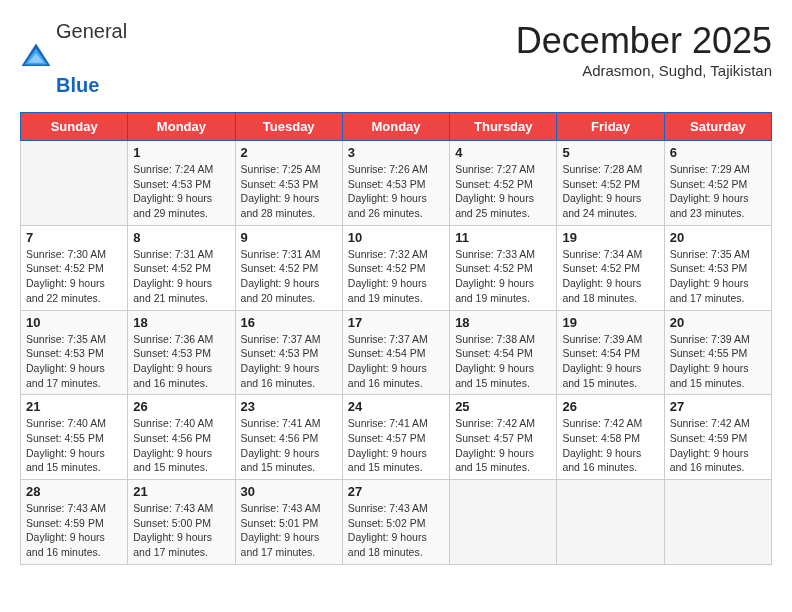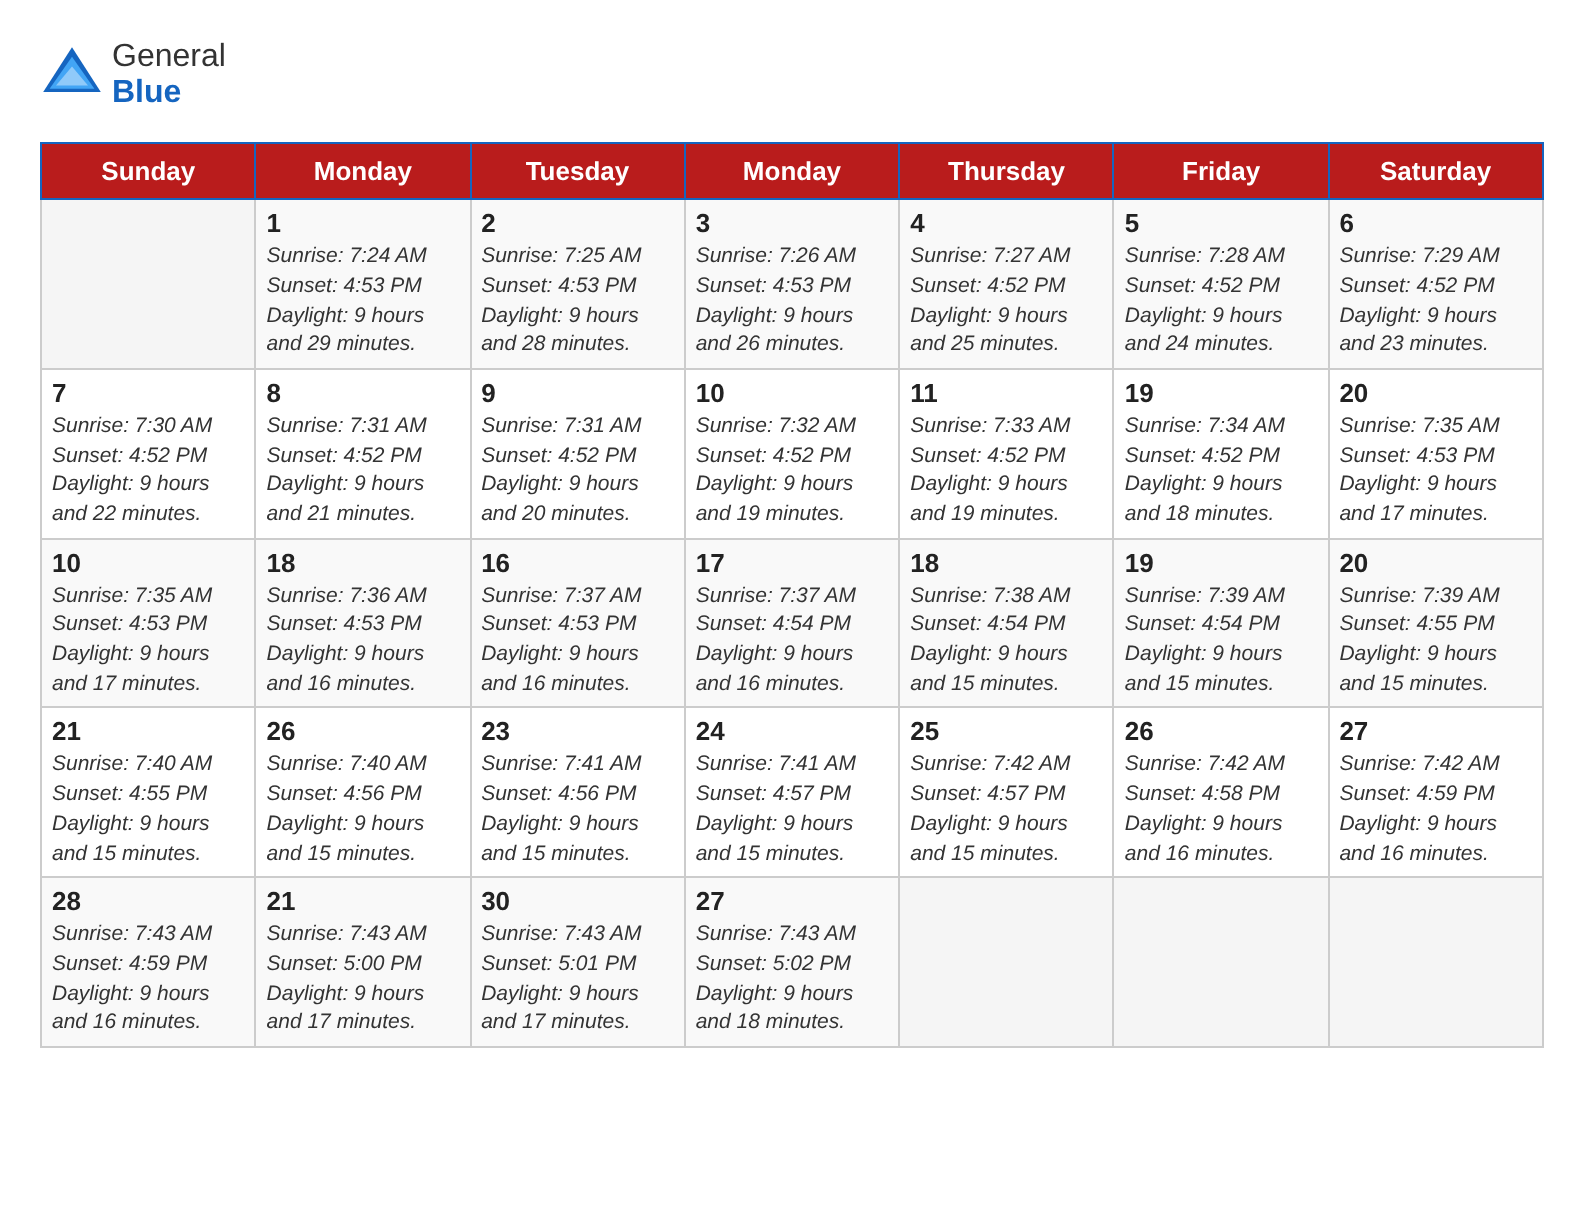--- a/index.html
+++ b/index.html
@@ -15,25 +15,25 @@
       justify-content: space-between;
       align-items: flex-start;
       margin-bottom: 16px;
     }
     .logo {
       display: flex;
       align-items: center;
       gap: 4px;
     }
     .logo-text {
-      font-size: 16px;
+      font-size: 20px;
       line-height: 1.1;
     }
     .logo-general { color: #333; font-weight: normal; }
-    .logo-blue { color: #1565c0; font-weight: bold; }
+    .logo-blue { color: #1565c0; font-weight: bold; margin-top: 32px; }
     .logo-icon {
       width: 32px;
       height: 32px;
     }
     .title-block {
       text-align: right;
     }
     .month-title {
       font-size: 36px;
       font-weight: normal;
@@ -42,21 +42,21 @@
     .subtitle {
       font-size: 15px;
       color: #333;
     }
     .calendar {
       width: 100%;
       border-collapse: collapse;
       border: 1px solid #ccc;
     }
     .calendar thead tr th {
-      background-color: #b91c1c;
+      background-color: #ef4444;
       color: #fff;
       text-align: center;
       padding: 6px 4px;
       font-size: 13px;
       font-weight: bold;
       border: 1px solid #1565c0;
     }
     .calendar tbody tr td {
       vertical-align: top;
       border: 1px solid #ccc;
@@ -77,41 +77,44 @@
       font-size: 13px;
       font-weight: bold;
       color: #222;
       display: block;
       margin-bottom: 2px;
     }
     .day-info {
       font-size: 10.5px;
       color: #333;
       line-height: 1.4;
-      font-style: italic;
     }
     td.empty {
       background: #f5f5f5 !important;
     }
   </style>
 </head>
 <body>
 
 <div class="header">
   <div class="logo">
     <svg class="logo-icon" viewBox="0 0 40 40">
       <polygon points="20,2 38,30 2,30" fill="#1565c0"></polygon>
       <polygon points="20,8 34,28 6,28" fill="#42a5f5"></polygon>
       <polygon points="20,14 30,26 10,26" fill="#90caf9"></polygon>
     </svg>
     <div class="logo-text">
       <div class="logo-general">General</div>
       <div class="logo-blue">Blue</div>
     </div>
   </div>
+  <div class="title-block">
+    <div class="month-title">December 2025</div>
+    <div class="subtitle">Adrasmon, Sughd, Tajikistan</div>
+  </div>
 </div>
 
 <table class="calendar">
   <thead>
     <tr>
     <th>Sunday</th>
         <th>Monday</th>
         <th>Tuesday</th>
         <th>Monday</th>
         <th>Thursday</th>

